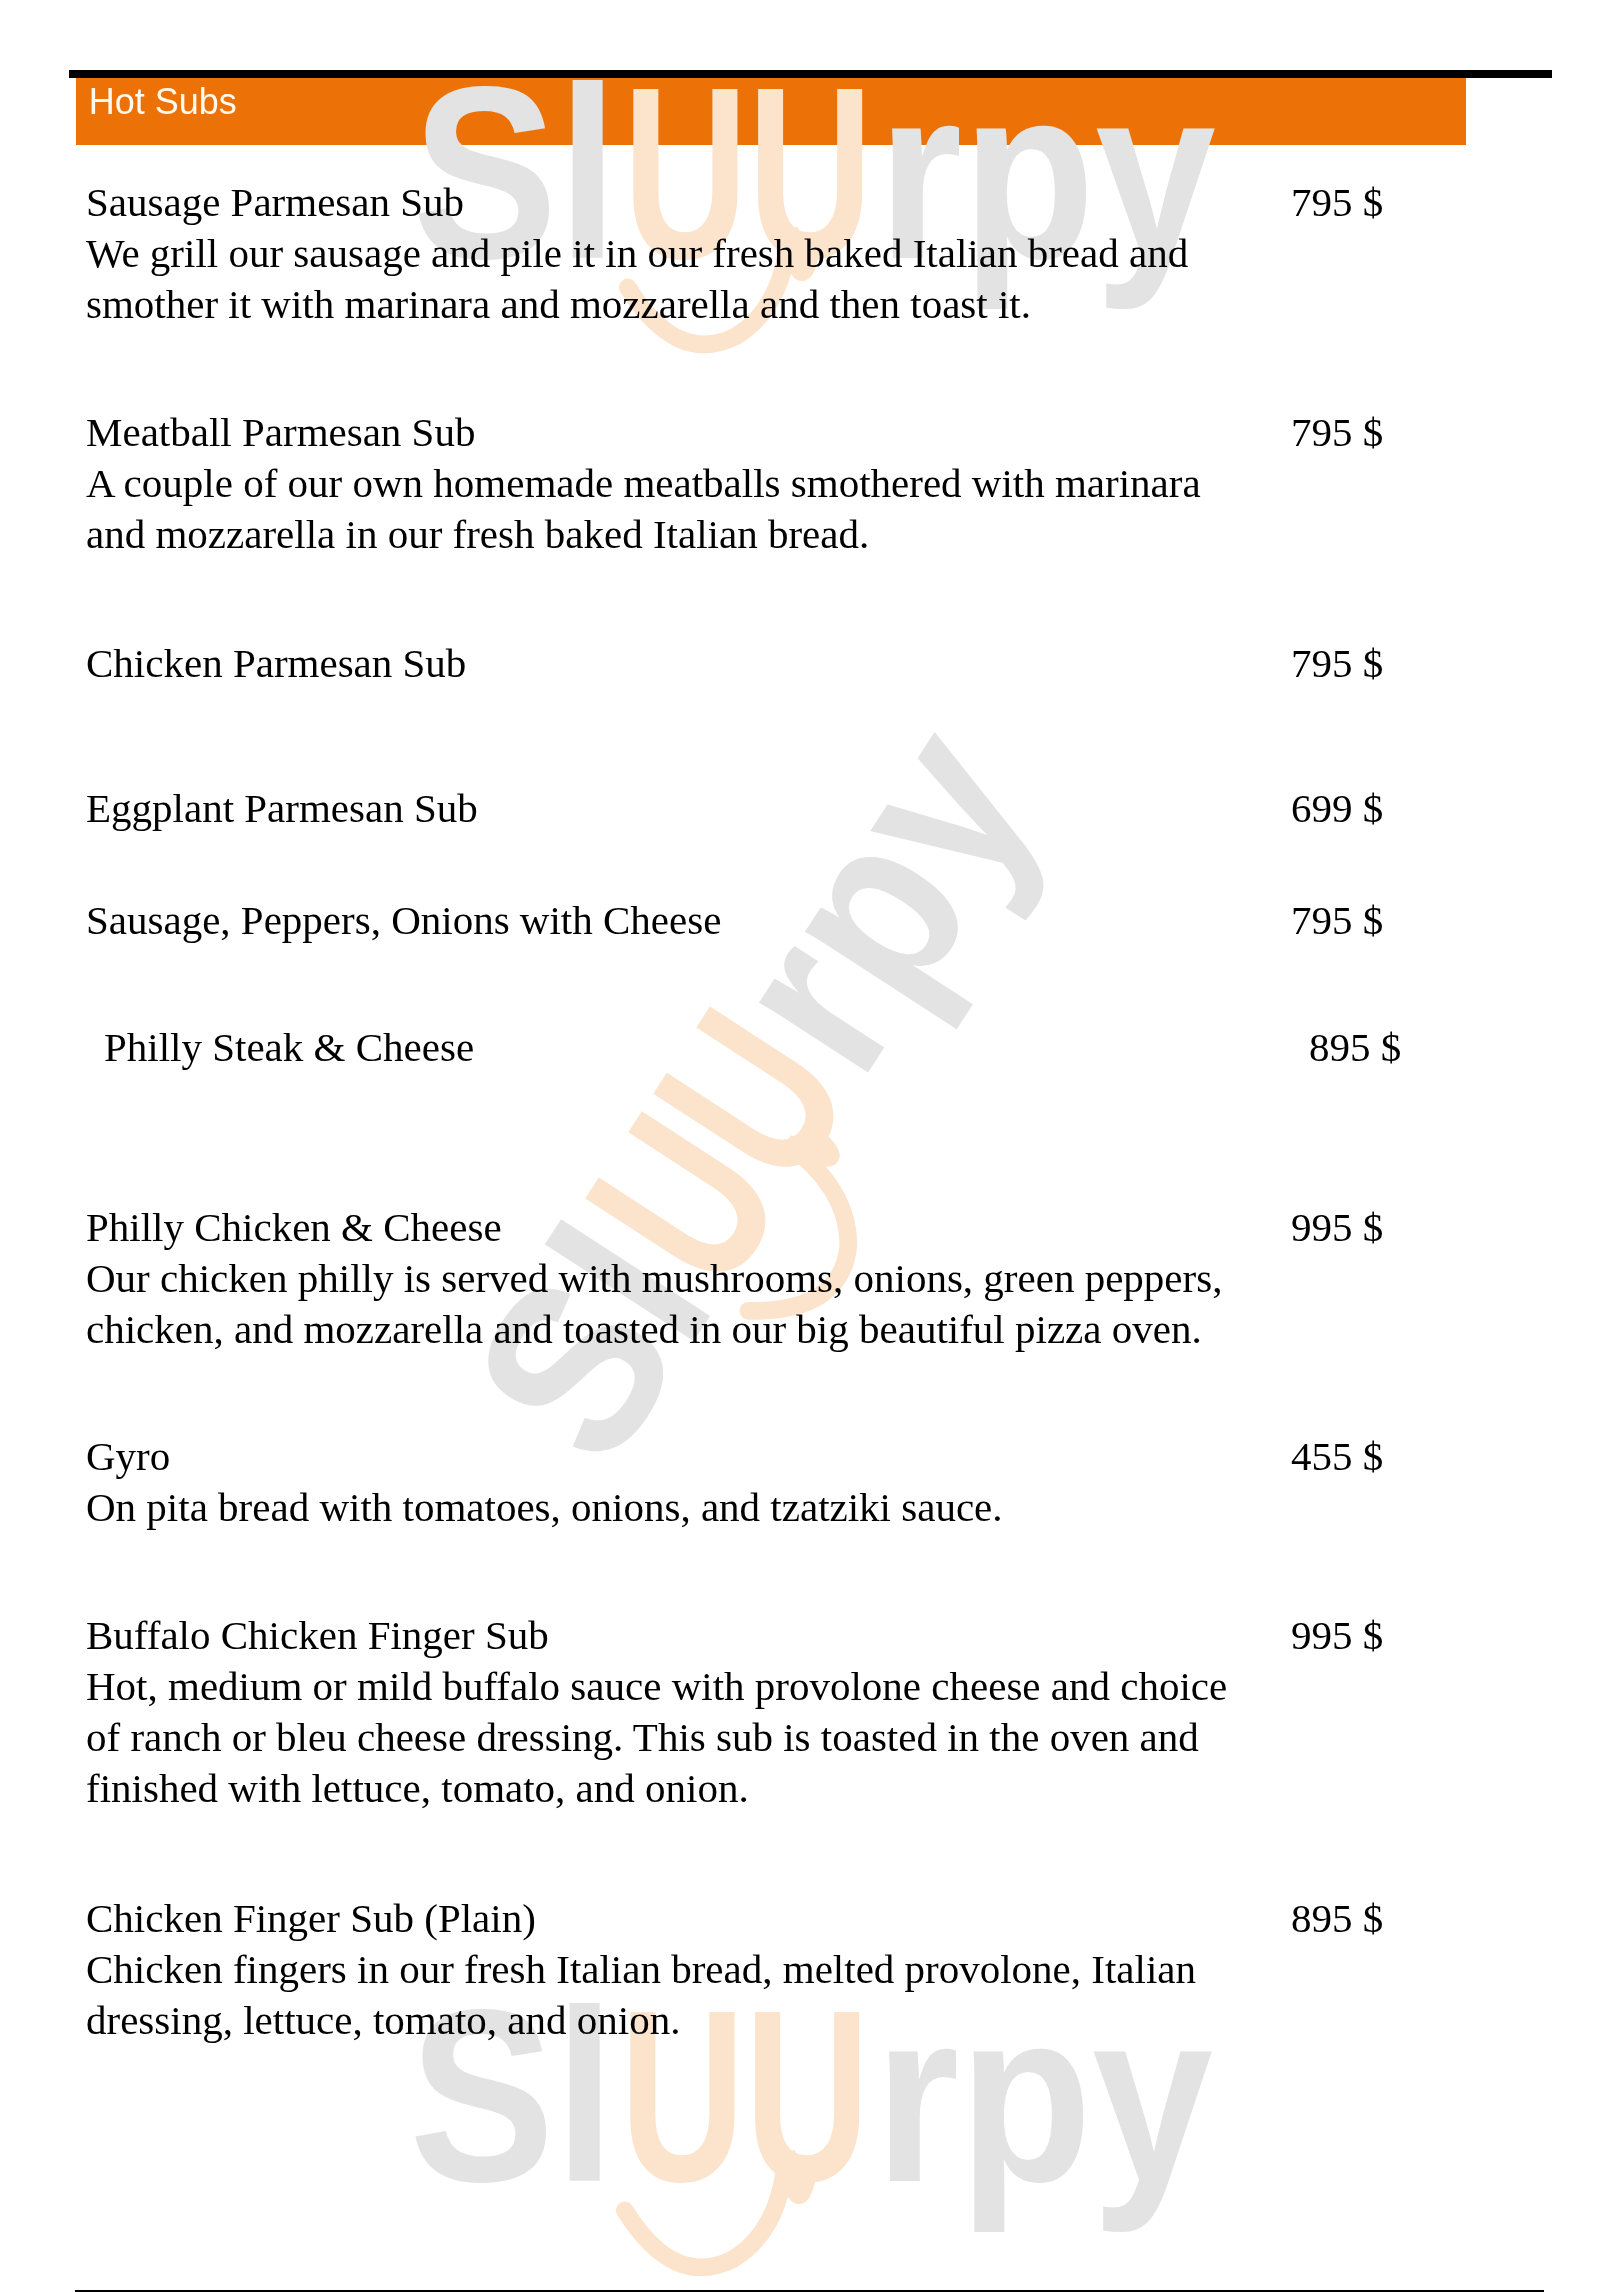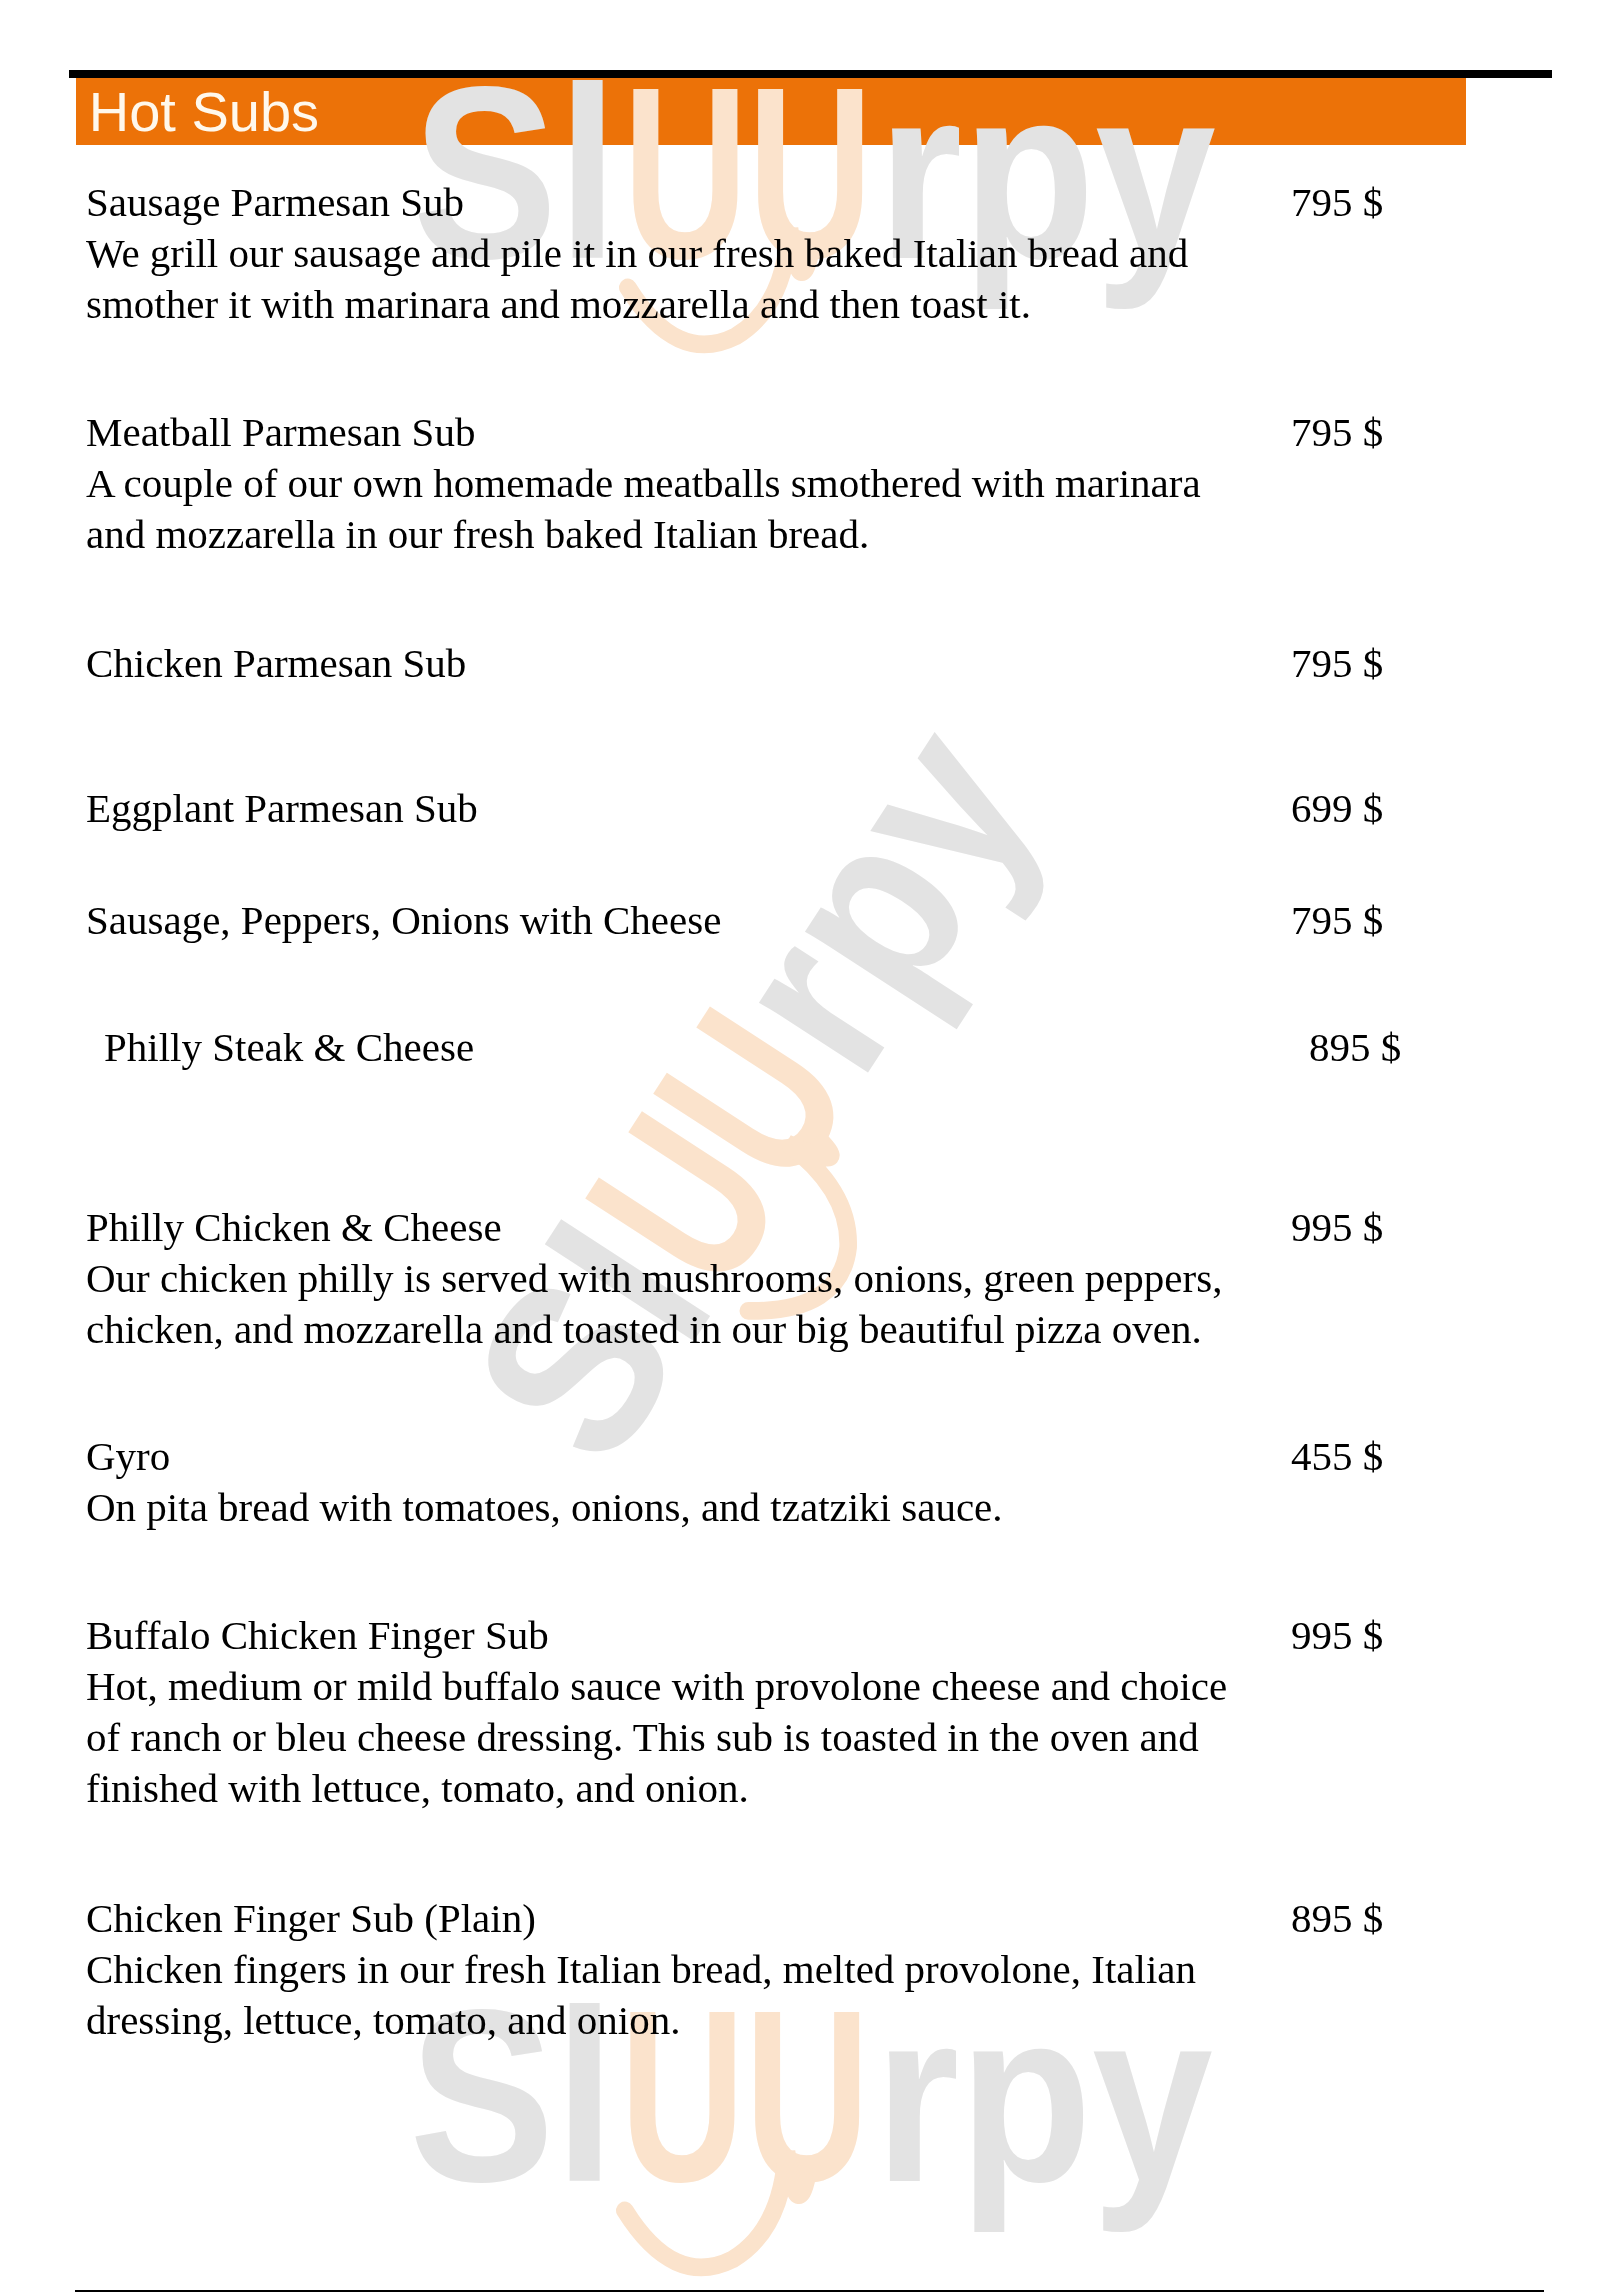--- a/index.html
+++ b/index.html
@@ -41,21 +41,21 @@
       width: 1390px;
       height: 68px;
       background: #ec7208;
       z-index: 0;
     }
     .section-title {
       position: absolute;
       left: 12.7px;
       top: 6.9px;
       font-family: "Liberation Sans", "DejaVu Sans", sans-serif;
-      font-size: 56px;
+      font-size: 36px;
       line-height: 1;
       color: #fff8ec;
       white-space: nowrap;
     }
     .menu-item {
       position: absolute;
       left: 86px;
       width: 1313px;
       z-index: 2;
       font-size: 41px;

